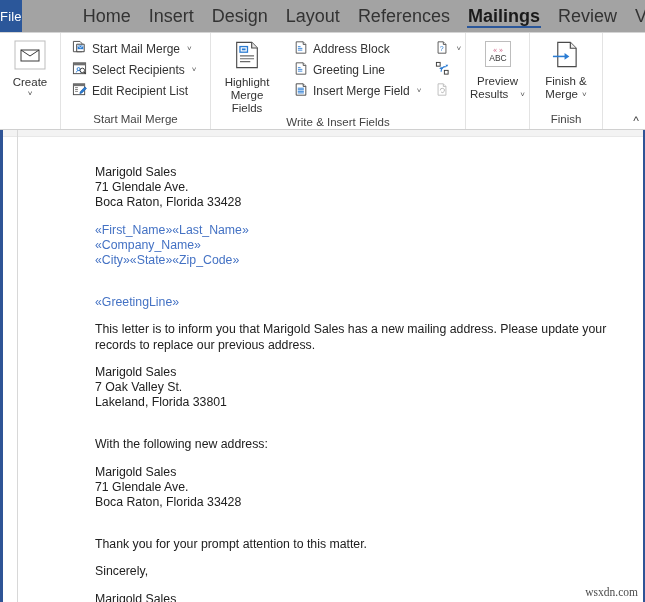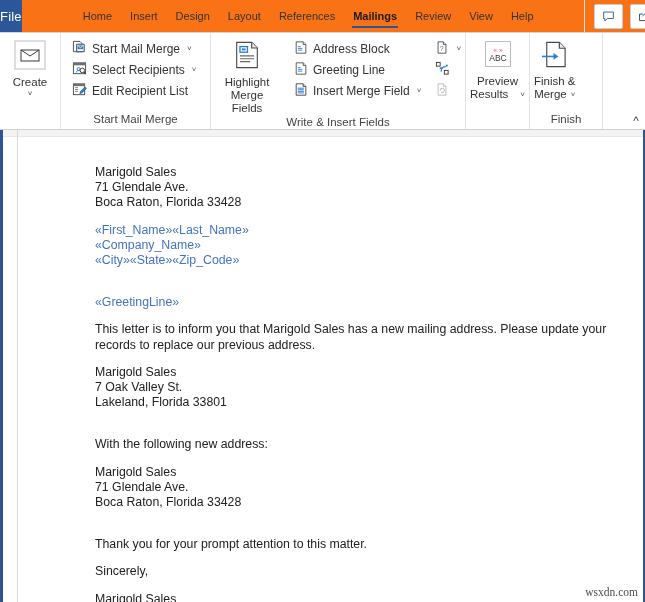--- a/index.html
+++ b/index.html
@@ -13,21 +13,21 @@
     font-family: "Liberation Sans", sans-serif;
     color: #262626;
     overflow: hidden;
     position: relative;
   }
 
   
   .tabbar {
     position: relative;
     height: 32px;
-    background: #f97316;
+    background: #a3a3a3;
     display: flex;
     align-items: stretch;
     border-bottom: 1px solid #d4d4d4;
     gap: 41px;
   }
   .file-tab {
     width: 48px;
     background: #2b579a;
     color: #ffffff;
     display: flex;
@@ -39,21 +39,21 @@
   }
   .tabs {
     display: flex;
     align-items: stretch;
     padding-left: 11px;
   }
   .tab {
     padding: 4px 9px;
     display: flex;
     align-items: center;
-    font-size: 11px;
+    font-size: 18px;
     color: #333333;
     cursor: pointer;
     position: relative;
   }
   .tab.active {
     color: #1b1b1b;
     font-weight: bold;
   }
   .tab.active::after {
     content: "";
@@ -407,21 +407,21 @@
         <span style="display:flex;align-items:center;gap:10px">
           <span>Results</span>
           <span class="chev">˅</span>
         </span>
       </div>
     </div>
     <div class="rgroup-label"></div>
   </div>
 
   <div class="rgroup" style="width:73px">
-    <div class="rgroup-body" style="">
+    <div class="rgroup-body" style="justify-content:center">
       <div class="bigbtn">
         <span class="glyph">
           <svg width="31" height="29" viewBox="0 0 32 30">
             <path d="M8 2.5h13l6 6v19H8z" fill="#ffffff" stroke="#4a4a4a" stroke-width="1.2"></path>
             <path d="M21 2.5v6h6" fill="#ededed" stroke="#4a4a4a" stroke-width="1.2"></path>
             <path d="M3 17h14" stroke="#2b7cd3" stroke-width="1.6"></path>
             <path d="M15 13.5l5 3.5-5 3.5z" fill="#2b7cd3"></path>
           </svg>
         </span>
         <span>Finish &amp;</span>

